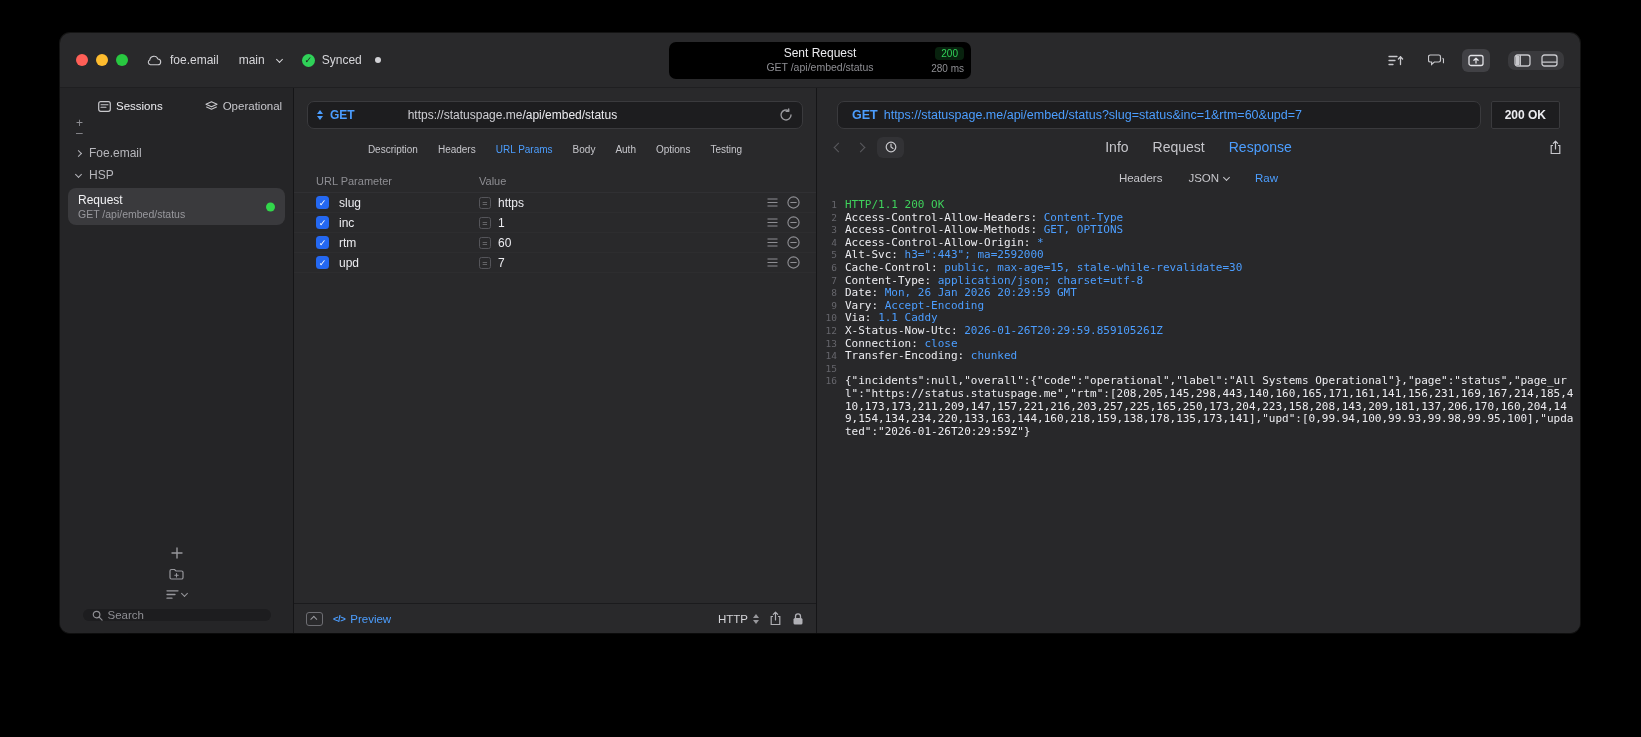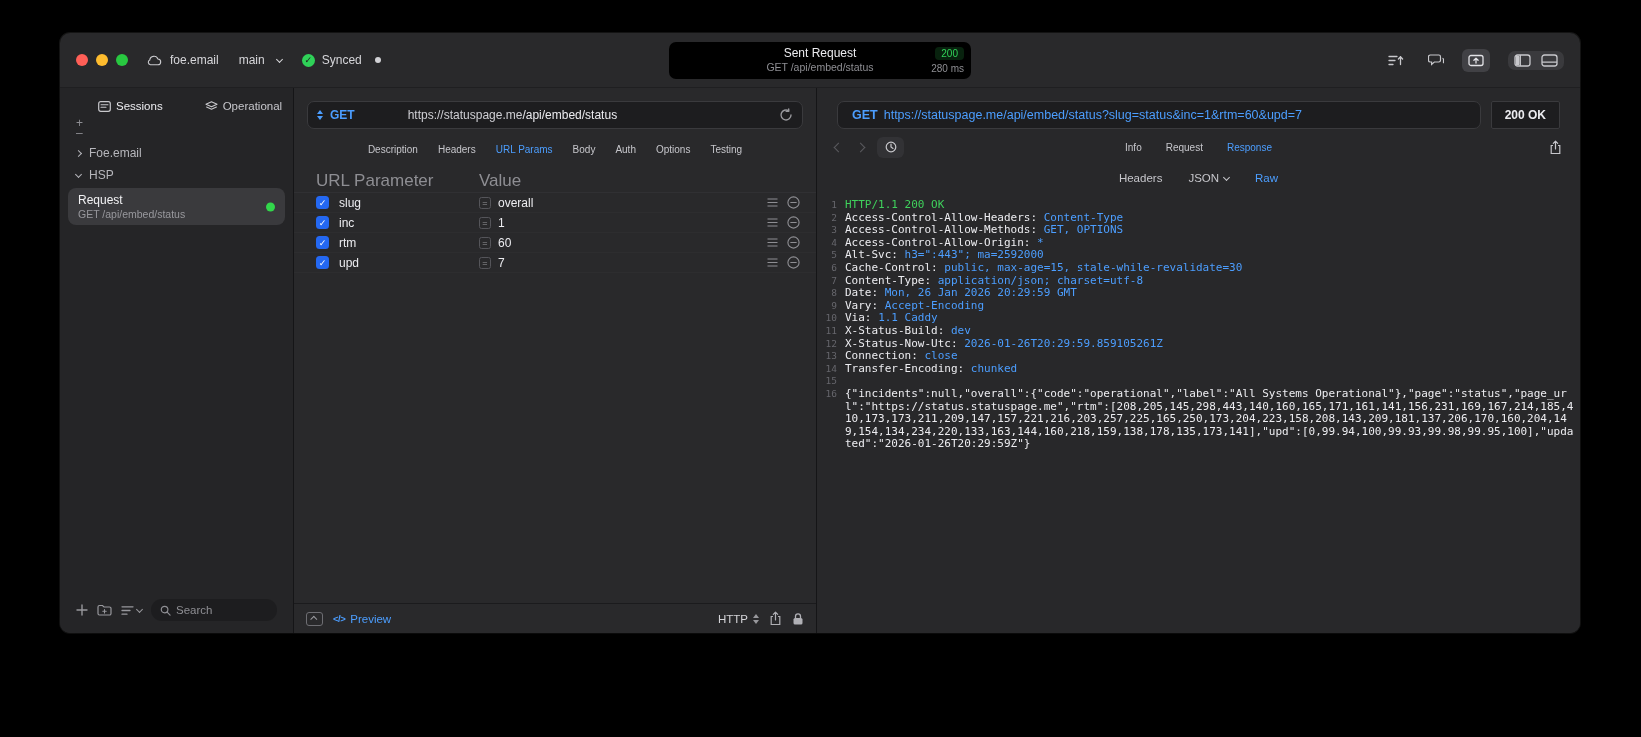--- a/index.html
+++ b/index.html
@@ -40,21 +40,21 @@
   .sb-tab.selected { color:#ececf0; }
   .sb-addrem { padding:2px 16px 0; color:#8e8e93; font-size:12px; line-height:10px; }
   .sb-tree { padding:4px 6px 0; font-size:12px; color:#b6b6bb; }
   .tree-item { display:flex; align-items:center; gap:8px; padding:4px 10px; }
   .request-item { margin:2px 8px; background:#3a3a3d; border-radius:8px; padding:5px 10px; position:relative; }
   .req-title { font-size:12px; color:#f2f2f4; }
   .req-sub { font-size:10.5px; color:#98989d; margin-top:1px; }
   .req-dot { position:absolute; right:10px; top:50%; transform:translateY(-50%);
              width:9px; height:9px; border-radius:50%; background:#32d74b; }
   .sb-spacer { flex:1; }
-  .sb-bottom { display:flex; align-items:center; gap:9px; padding:8px 16px 12px; color:#98989d; }
+  .sb-bottom { display:flex; align-items:center; gap:9px; padding:8px 6px 12px; color:#98989d;flex-direction:column; }
   .search-pill { flex:1; height:22px; background:#1d1d1f; border-radius:12px;
                  display:flex; align-items:center; padding:0 9px; gap:5px; }
   .search-pill input { background:transparent; border:none; outline:none; color:#d0d0d4; font-size:11.5px; width:100%;
                        font-family:inherit; }
   .search-pill input::placeholder { color:#8e8e93; }
   
   .middle { width:523px; flex:none; display:flex; flex-direction:column; background:#29292b; border-right:1px solid #151517; }
   .url-row { padding:13px 13px 0; }
   .url-bar { height:28px; background:#1d1d1f; border:1px solid #3a3a3d; border-radius:7px;
              display:flex; align-items:center; padding:0 9px; gap:7px; font-size:12px; }
@@ -64,21 +64,21 @@
   .tri.gray.up { border-bottom-color:#98989d; } .tri.gray.down { border-top-color:#98989d; }
   .method { color:#4c9eff; font-weight:700; }
   .url-host { color:#cfcfd4; } .url-path { color:#ececf0; }
   .url-right { margin-left:auto; display:flex; align-items:center; }
   .req-tabs { height:40px; display:flex; align-items:center; justify-content:center; gap:20px;
               font-size:10px; color:#c6c6cb; }
   .seg-tab { cursor:default; display:flex; align-items:center; }
   .seg-tab.active { color:#4c9eff;align-items:flex-end; }
   .param-table { flex:1; font-size:12px; display:flex; flex-direction:column; overflow:hidden; }
   .pt-header { display:flex; align-items:center; height:24px; padding:0 16px 0 22px;
-               font-size:17px; color:#8e8e93; border-bottom:1px solid #303033; }
+               font-size:11px; color:#8e8e93; border-bottom:1px solid #303033; }
   .pt-col-name { width:163px; flex:none; }
   .pt-col-value { flex:1; }
   .prow { display:flex; align-items:center; height:20px; padding:0 16px 0 22px; border-bottom:1px solid #2d2d2f; }
   .prow-left { width:163px; flex:none; display:flex; align-items:center; gap:10px; }
   .checkbox { width:13px; height:13px; border-radius:3.5px; background:#2468f2; color:#fff; font-size:9px;
               display:flex; align-items:center; justify-content:center; flex:none; font-family:"DejaVu Sans",sans-serif; }
   .pname { color:#ececf0; }
   .pvalue-wrap { flex:1; display:flex; align-items:center; gap:7px; min-width:0; }
   .eq-icon { width:12px; height:12px; border:1px solid #55555a; border-radius:2.5px; color:#98989d; font-size:9px;
              display:flex; align-items:center; justify-content:center; flex:none; }
@@ -113,21 +113,21 @@
                   min-width:0; white-space:nowrap; overflow:hidden; }
   .resp-method { font-weight:700; flex:none; }
   .resp-url { overflow:hidden; text-overflow:ellipsis; }
   .status-box { flex:none; height:28px; background:#1d1d1f; border:1px solid #3a3a3d; border-radius:2px;
                 display:flex; align-items:center; padding:0 13px; font-size:12px; color:#ececf0; font-weight:600; }
   .resp-nav { height:36px; flex:none; display:flex; align-items:center; padding:0 18px; position:relative; color:#c6c6cb; }
   .nav-chevs { display:flex; gap:15px; align-items:center; color:#5a5a5e; }
   .clock-btn { margin-left:13px; width:27px; height:21px; background:#323235; border-radius:6px;
                display:flex; align-items:center; justify-content:center; }
   .resp-tabs { position:absolute; left:50%; transform:translateX(-50%); display:flex; gap:24px;
-               font-size:10px; color:#c6c6cb; }
+               font-size:14px; color:#c6c6cb; }
   .share-right { margin-left:auto; }
   .resp-views { height:26px; flex:none; display:flex; align-items:center; justify-content:center; gap:26px;
                 font-size:11.5px; color:#c6c6cb; }
   
   .code-area { flex:1; overflow:hidden; padding-top:8px;
                font-family:"DejaVu Sans Mono",monospace; font-size:11px; line-height:12.6px; }
   .code-line { display:flex; }
   .gutter { flex:none; width:28px; text-align:right; padding-right:8px; color:#66666c; font-size:9.5px; line-height:12.6px; }
   .code-text { flex:1; white-space:pre-wrap; word-break:break-all; color:#ececf0; min-height:12.6px; }
   .ok { color:#3fd15c; } .name { color:#ececf0; } .val { color:#4c9eff; } .body { color:#ececf0; }
@@ -327,21 +327,21 @@
           <span class="pt-col-value">Value</span>
         </div>
         <div>
             <div class="prow">
     <span class="prow-left">
       <span class="checkbox">✓</span>
       <span class="pname">slug</span>
     </span>
     <span class="pvalue-wrap">
       <span class="eq-icon">=</span>
-      <span class="pvalue">overall</span>
+      <span class="pvalue">https</span>
     </span>
     <span class="row-icons">
       <span>
         <svg width="11" height="9" viewBox="0 0 11 9">
                     <path d="M0.5 1h10M0.5 4.5h10M0.5 8h10" stroke="#8e8e93" stroke-width="1.2"></path>
                   </svg>
       </span>
       <span>
         <svg width="13" height="13" viewBox="0 0 13 13">
                     <circle cx="6.5" cy="6.5" r="5.6" fill="none" stroke="#8e8e93" stroke-width="1.1"></circle>
@@ -540,24 +540,20 @@
           </div>
           <div class="code-line">
             <span class="gutter">9</span>
             <span class="code-text"><span class="name">Vary: </span><span class="val">Accept-Encoding</span></span>
           </div>
           <div class="code-line">
             <span class="gutter">10</span>
             <span class="code-text"><span class="name">Via: </span><span class="val">1.1 Caddy</span></span>
           </div>
           <div class="code-line">
-            <span class="gutter">11</span>
-            <span class="code-text"><span class="name">X-Status-Build: </span><span class="val">dev</span></span>
-          </div>
-          <div class="code-line">
             <span class="gutter">12</span>
             <span class="code-text"><span class="name">X-Status-Now-Utc: </span><span class="val">2026-01-26T20:29:59.859105261Z</span></span>
           </div>
           <div class="code-line">
             <span class="gutter">13</span>
             <span class="code-text"><span class="name">Connection: </span><span class="val">close</span></span>
           </div>
           <div class="code-line">
             <span class="gutter">14</span>
             <span class="code-text"><span class="name">Transfer-Encoding: </span><span class="val">chunked</span></span>

